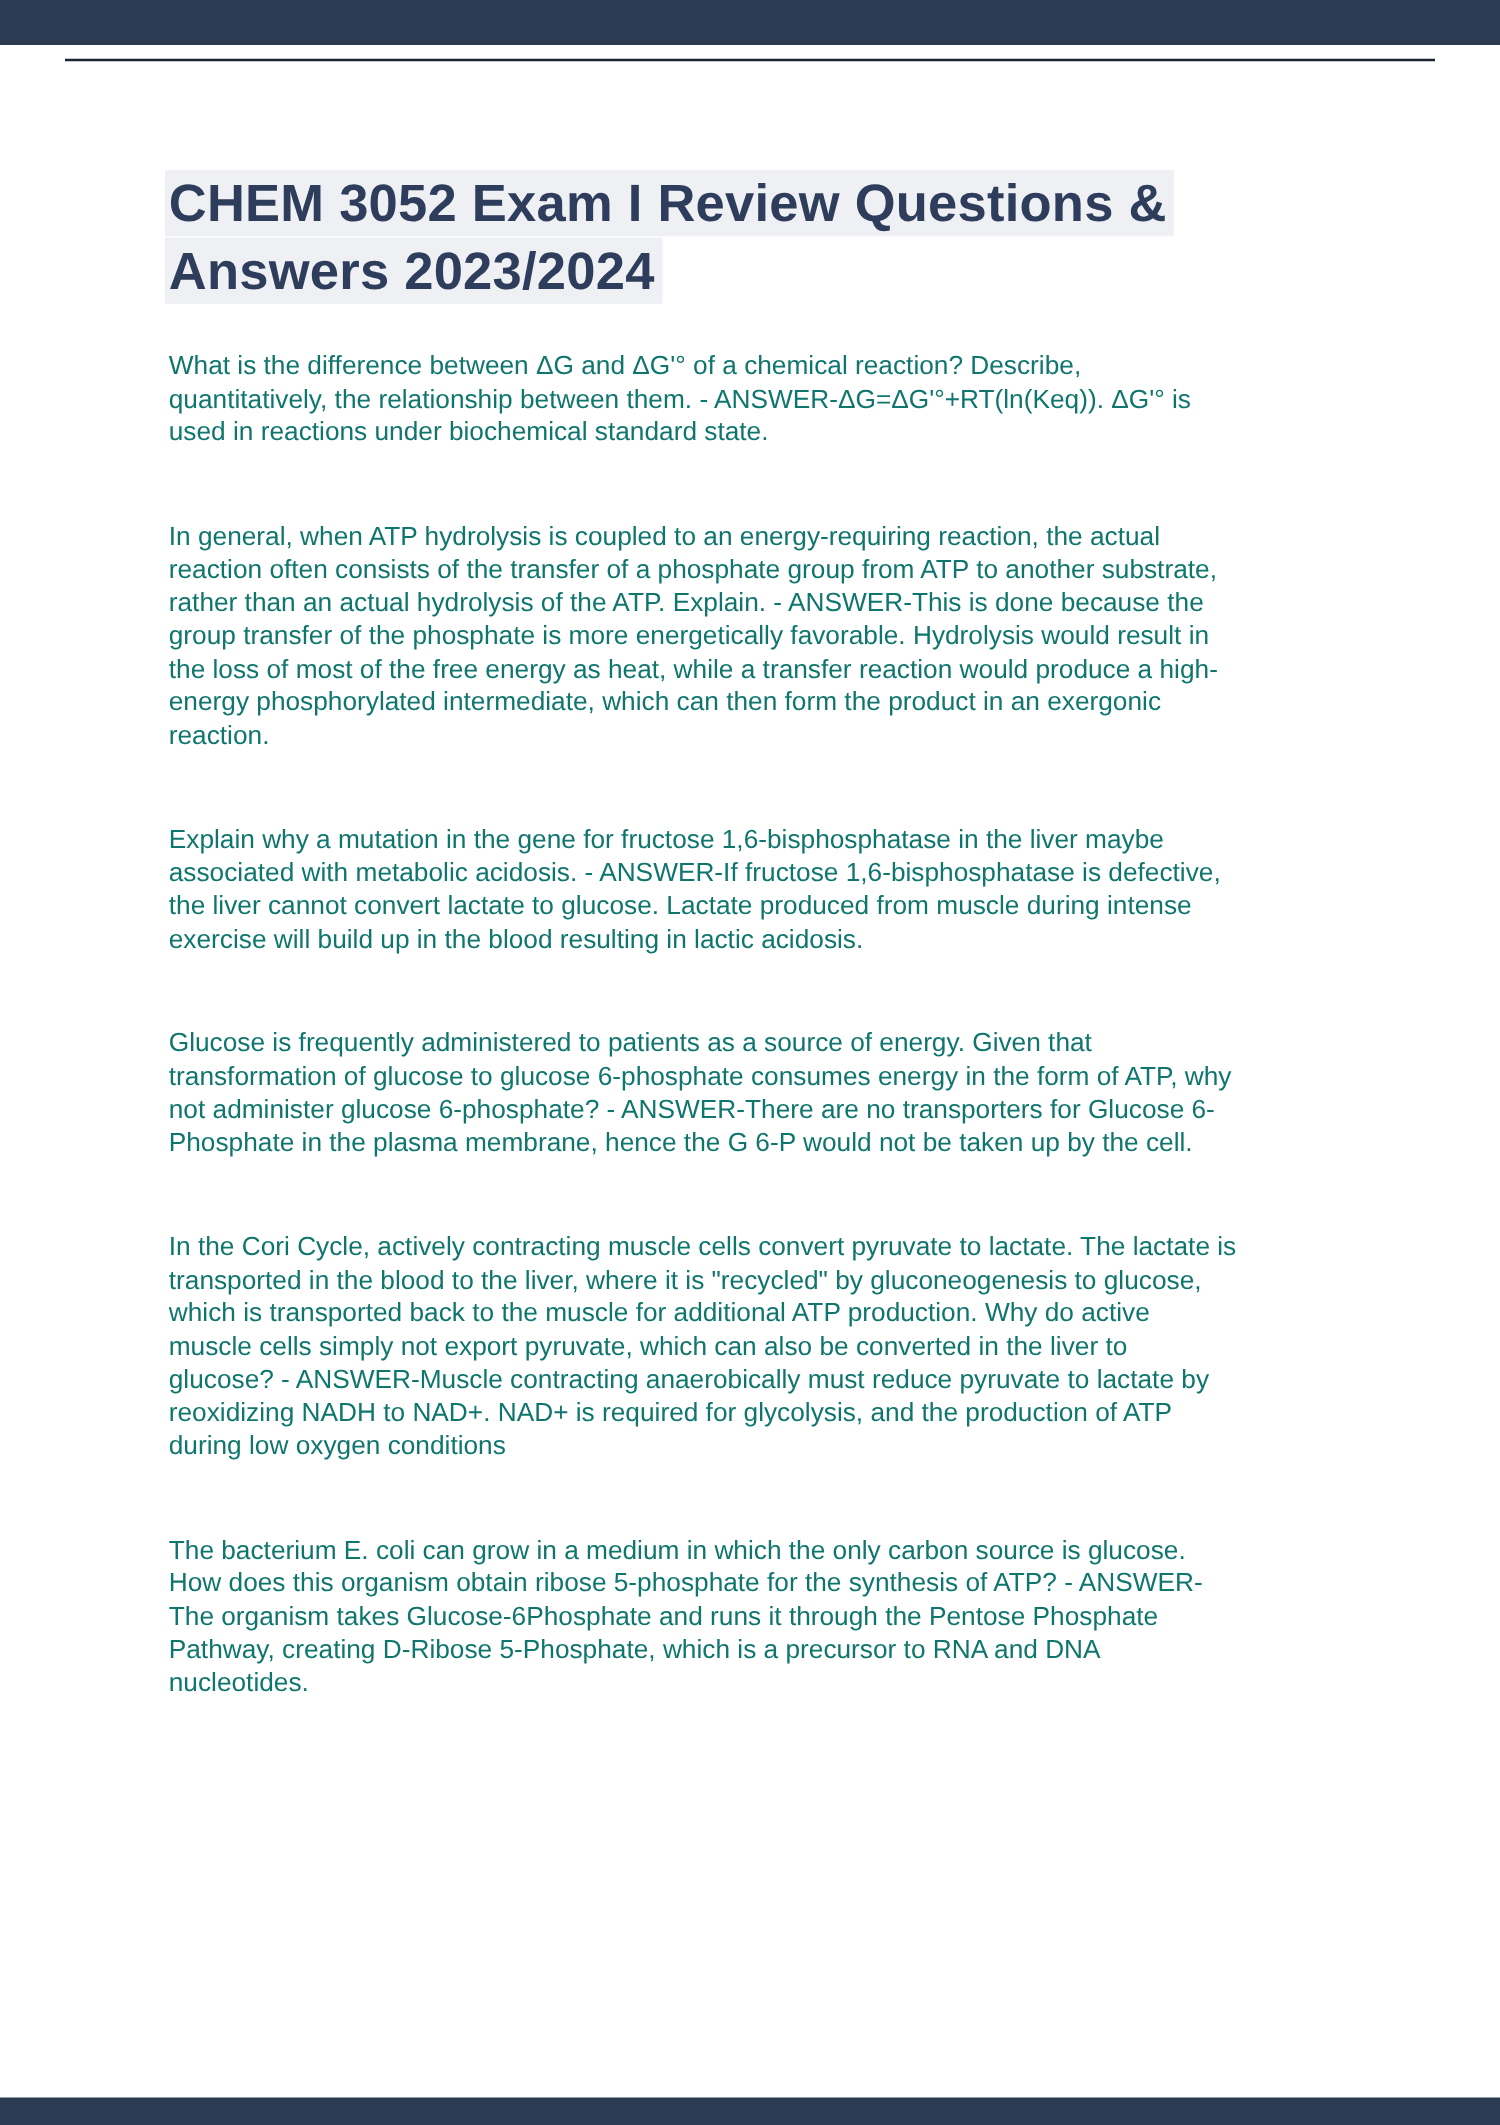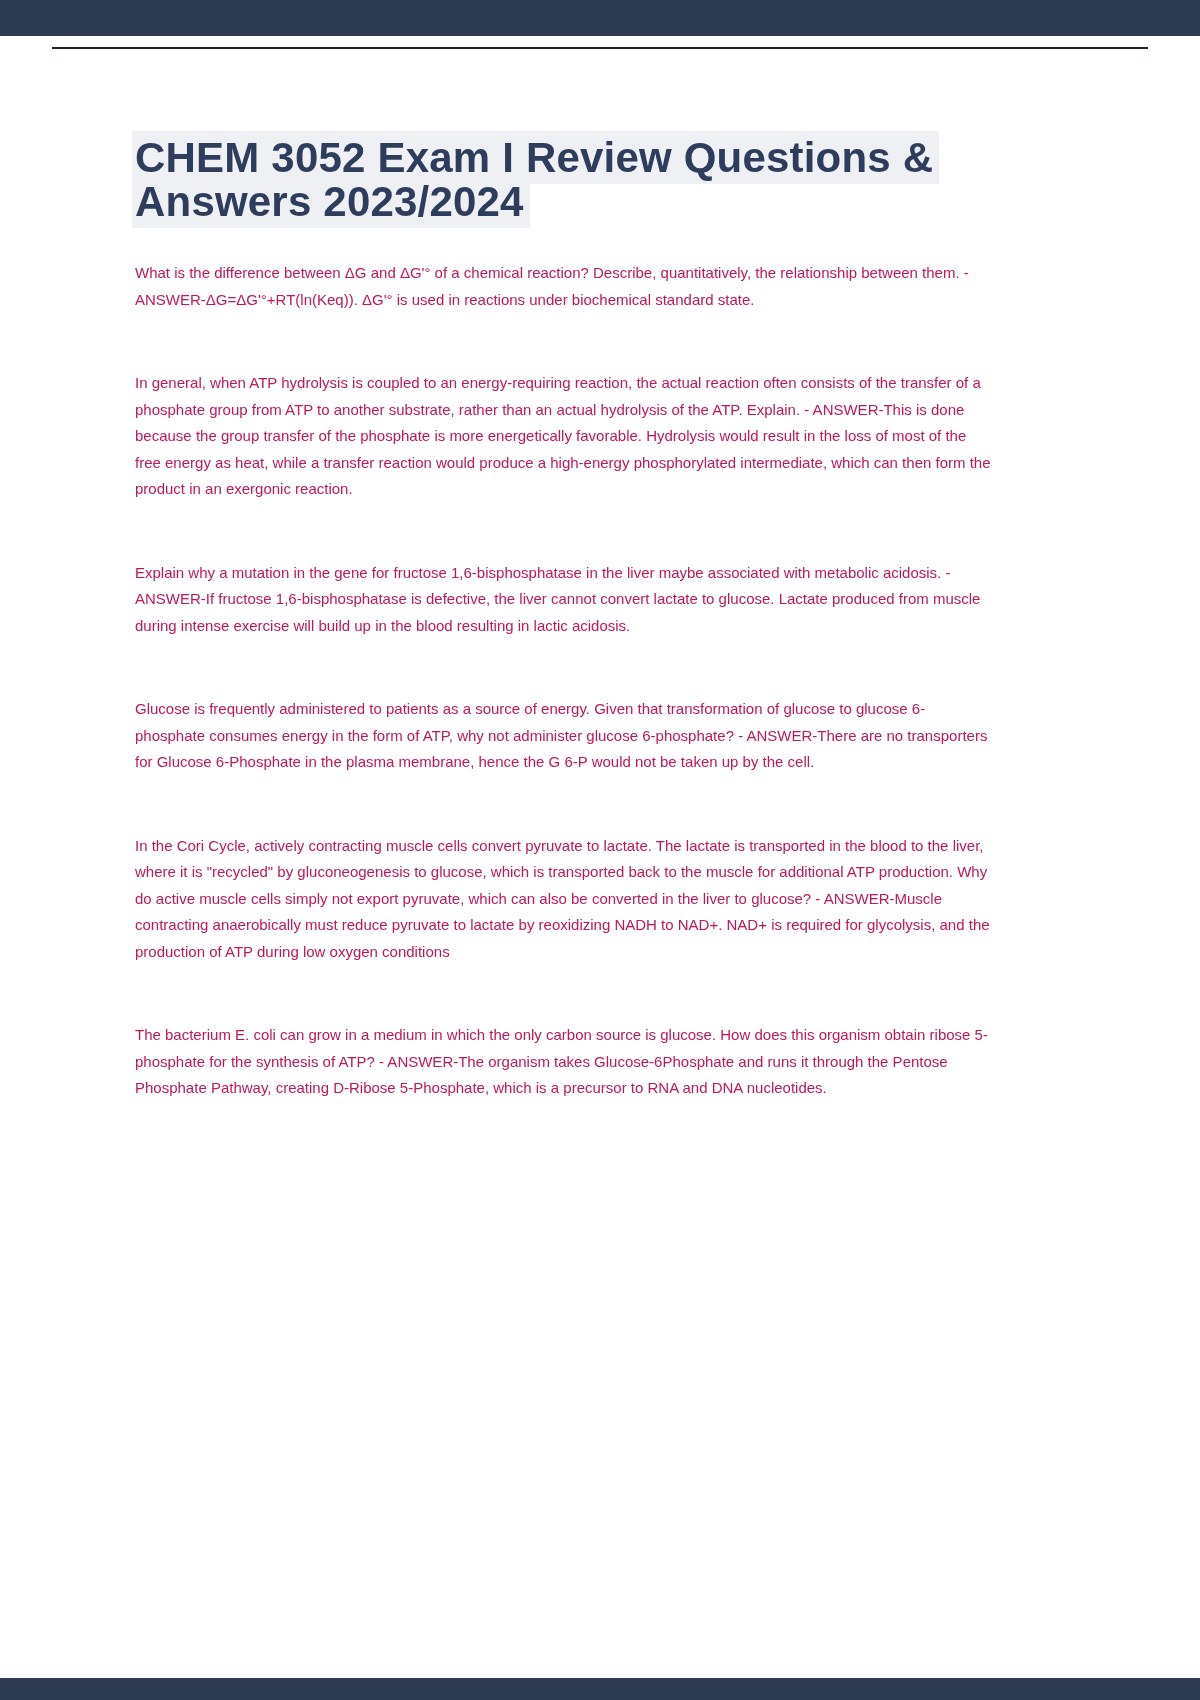--- a/index.html
+++ b/index.html
@@ -39,37 +39,37 @@
   }
   .content {
     position: absolute;
     left: 135px;
     top: 136px;
     width: 868px;
   }
   h1.page-title {
     margin: 0 0 36px 0;
     font-size: 42px;
-    line-height: 44px;
+    line-height: 54px;
     font-weight: bold;
     color: #2e3d5b;
     letter-spacing: 0.2px;
   }
   h1.page-title .hl {
     background: #eef0f3;
     padding: 3px 6px 3px 3px;
     margin-left: -3px;
     -webkit-box-decoration-break: clone;
     box-decoration-break: clone;
   }
   .body-paragraph {
     margin: 0 12px 57px 0;
-    font-size: 15px;
+    font-size: 21px;
     line-height: 26.5px;
-    color: #be185d;
+    color: #0f766e;
   }
   .body-paragraph:last-child {
     margin-bottom: 0;
   }
 </style>
 </head>
 <body>
 
 <div class="top-bar"></div>
 <div class="top-rule"></div>

